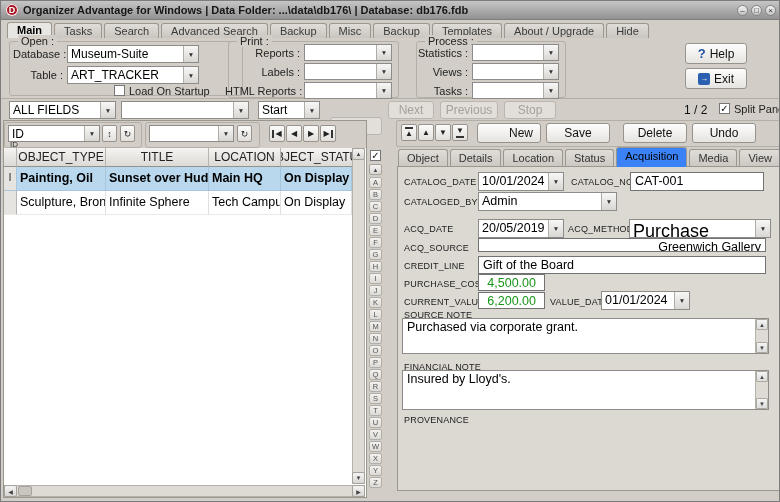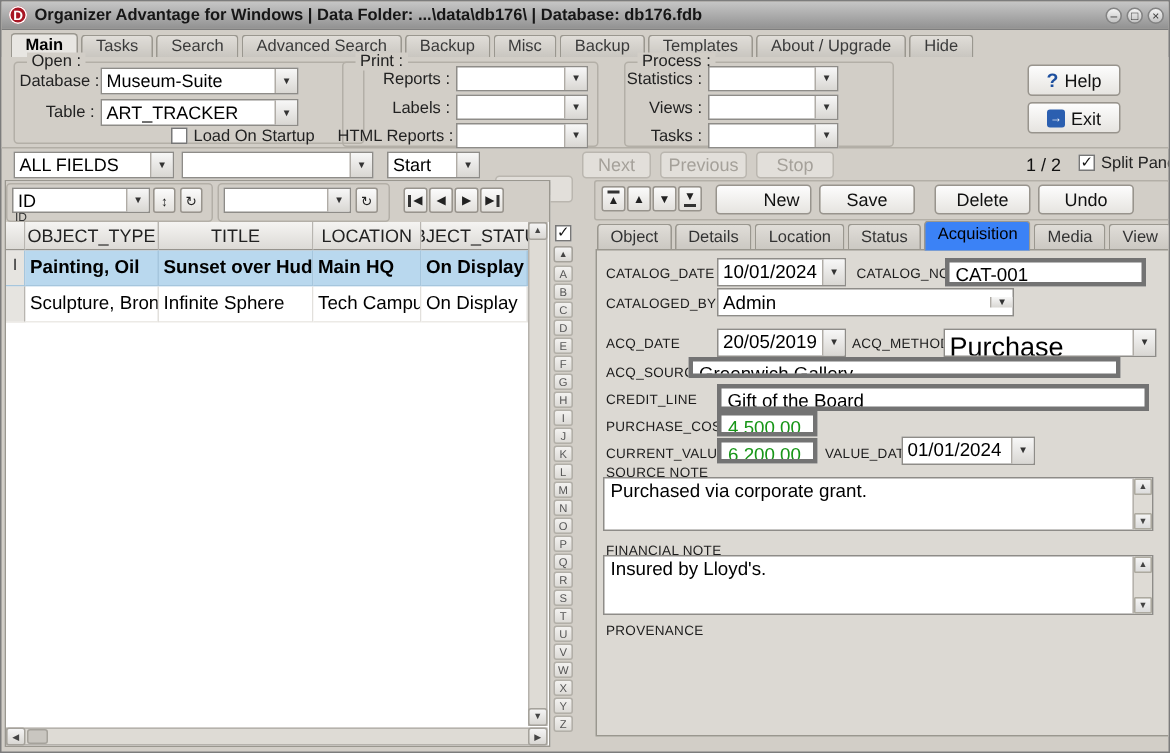--- a/index.html
+++ b/index.html
@@ -57,21 +57,21 @@
   .abccol { display:flex; flex-direction:column; gap:1px; }
   .abc { flex:1; background:linear-gradient(#f3f2f0,#dcdad6); border:1px solid #b2afa8; border-radius:2px; font-size:7.5px; color:#555; display:flex; align-items:center; justify-content:center; }
 
   
   .rtbframe { left:395px; top:119px; width:384px; height:27px; border:1px solid #b3afa7; border-radius:2px; }
   .rtabs { left:397px; top:147px; height:19px; display:flex; align-items:flex-end; gap:2px; }
   .rtab { height:18px; padding:2px 8px; font-size:11px; color:#333; background:linear-gradient(#e0ddd8,#cac7c1); border:1px solid #9a978f; border-bottom:none; border-radius:3px 3px 0 0; white-space:nowrap; }
   .rtab.active { background:#3b82f6; color:#000; height:20px; position:relative; z-index:2; }
   .rframe { left:396px; top:165px; width:383px; height:325px; border:1px solid #9a978f; background:#dcd9d3; }
   .flbl { font-size:9px; color:#1c1c1c; white-space:nowrap; letter-spacing:.2px; }
-  .inp { background:#fff; border:3px solid #737373; font-size:12.5px; color:#000; padding:1px 4px; white-space:nowrap; overflow:hidden; }
+  .inp { background:#fff; border:1px solid #737373; font-size:12.5px; color:#000; padding:1px 4px; white-space:nowrap; overflow:hidden; }
   .money { color:var(--currency-green,#189618); text-align:right; padding-right:8px; }
   .note { display:flex; background:#fff; border:1px solid #8e8c88; }
   .note .nt { flex:1; font-size:12.5px; color:#000; padding:1px 4px; overflow:hidden; }
   .note .ns { width:13px; background:#dedbd5; border-left:1px solid #b5b2ac; display:flex; flex-direction:column; justify-content:space-between; }
   .note .ns .sa { height:11px; font-size:6px; display:flex; align-items:center; justify-content:center; color:#444; background:linear-gradient(#f4f4f4,#dcdcdc); border:1px solid #aca99f; border-radius:1px; }
   .barT { border-top:2px solid #333; padding-top:1px; line-height:7px; }
   .barB { border-bottom:2px solid #333; padding-bottom:1px; line-height:7px; }
   .barL { border-left:2px solid #333; padding-left:1px; }
   .barR { border-right:2px solid #333; padding-right:1px; }
   .g8 { font-size:8px; line-height:8px; }
@@ -134,21 +134,21 @@
   <div class="ab combo" style="left:303px;top:62px;width:88px;height:17px;">
     <span class="cv"></span>
     <span class="ca">▼</span>
   </div>
   <div class="ab lbl rlbl" style="left:224px;top:84px;width:75px;">HTML Reports :</div>
   <div class="ab combo" style="left:303px;top:81px;width:88px;height:17px;">
     <span class="cv"></span>
     <span class="ca">▼</span>
   </div>
 
-  <div class="ab gbox" style="left:415px;top:40px;width:180px;height:57px;">
+  <div class="ab gbox" style="left:415px;top:40px;width:150px;height:57px;">
     <span class="gleg">Process :</span>
   </div>
   <div class="ab lbl rlbl" style="left:405px;top:46px;width:62px;">Statistics :</div>
   <div class="ab combo" style="left:471px;top:43px;width:87px;height:17px;">
     <span class="cv"></span>
     <span class="ca">▼</span>
   </div>
   <div class="ab lbl rlbl" style="left:405px;top:65px;width:62px;">Views :</div>
   <div class="ab combo" style="left:471px;top:62px;width:87px;height:17px;">
     <span class="cv"></span>
@@ -322,38 +322,38 @@
 
   <div class="ab flbl" style="left:403px;top:176px;">CATALOG_DATE</div>
   <div class="ab combo" style="left:477px;top:171px;width:86px;height:19px;">
     <span class="cv" style="font-size:12.5px;">10/01/2024</span>
     <span class="ca">▼</span>
   </div>
   <div class="ab flbl" style="left:570px;top:176px;">CATALOG_NO</div>
   <div class="ab inp" style="left:629px;top:171px;width:134px;height:19px;">CAT-001</div>
 
   <div class="ab flbl" style="left:403px;top:196px;">CATALOGED_BY</div>
-  <div class="ab combo" style="left:477px;top:191px;width:198px;height:19px;align-items:center;">
+  <div class="ab combo" style="left:477px;top:191px;width:139px;height:19px;">
     <span class="cv" style="font-size:12.5px;">Admin</span>
     <span class="ca">▼</span>
   </div>
 
   <div class="ab flbl" style="left:403px;top:223px;">ACQ_DATE</div>
   <div class="ab combo" style="left:477px;top:218px;width:86px;height:19px;">
     <span class="cv" style="font-size:12.5px;">20/05/2019</span>
     <span class="ca">▼</span>
   </div>
   <div class="ab flbl" style="left:567px;top:223px;">ACQ_METHOD</div>
   <div class="ab combo" style="left:628px;top:218px;width:142px;height:19px;">
     <span class="cv" style="font-size:18px;">Purchase</span>
     <span class="ca">▼</span>
   </div>
 
   <div class="ab flbl" style="left:403px;top:242px;">ACQ_SOURCE</div>
-  <div class="ab inp" style="left:458px;top:237px;width:288px;height:14px;">Greenwich Gallery</div>
+  <div class="ab inp" style="left:477px;top:237px;width:288px;height:14px;text-align:right;">Greenwich Gallery</div>
 
   <div class="ab flbl" style="left:403px;top:260px;">CREDIT_LINE</div>
   <div class="ab inp" style="left:477px;top:255px;width:288px;height:18px;">Gift of the Board</div>
 
   <div class="ab flbl" style="left:403px;top:278px;">PURCHASE_COST</div>
   <div class="ab inp money" style="left:477px;top:273px;width:67px;height:17px;">4,500.00</div>
 
   <div class="ab flbl" style="left:403px;top:296px;">CURRENT_VALUE</div>
   <div class="ab inp money" style="left:477px;top:291px;width:67px;height:17px;">6,200.00</div>
   <div class="ab flbl" style="left:549px;top:296px;">VALUE_DATE</div>

